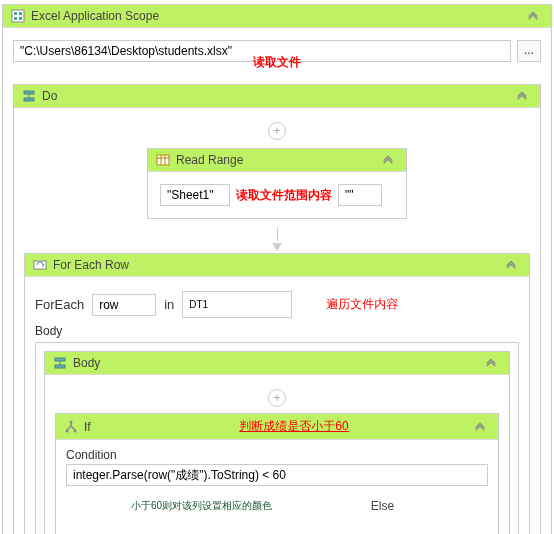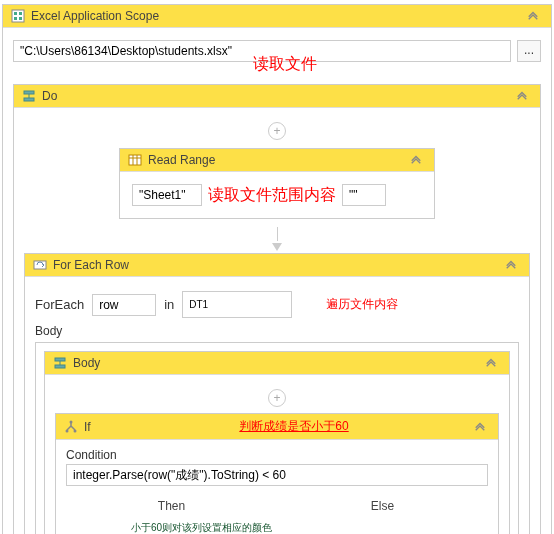--- a/index.html
+++ b/index.html
@@ -1,32 +1,32 @@
 <!DOCTYPE html>
 <html><head>
 <meta charset="utf-8">
 <style>
 * { box-sizing: border-box; font-family: "Segoe UI", Arial, sans-serif; }
 body { margin: 0; padding: 0; width: 554px; height: 534px; background: #fff; font-size: 12px; color: #333; }
 .container { padding: 2px; }
 .activity { border: 1px solid #ccc; background: #fff; margin: 2px 0; }
-.activity-header { display: flex; align-items: center; padding: 4px 8px; background: #fde047; border-bottom: 1px solid #ddd; }
+.activity-header { display: flex; align-items: center; padding: 4px 8px; background: #bef264; border-bottom: 1px solid #ddd; }
 .activity-header .icon { width: 14px; height: 14px; margin-right: 6px; display: inline-flex; align-items: center; justify-content: center; }
 .activity-header .title { flex: 1; font-size: 12px; color: #444; }
 .activity-header .collapse { width: 16px; height: 12px; color: #888; font-size: 10px; cursor: pointer; text-align: center; }
 .activity-body { padding: 8px 10px; }
 .input-row { display: flex; align-items: center; gap: 6px; margin: 4px 0; }
 .text-input { border: 1px solid #ccc; padding: 3px 6px; font-size: 12px; background: #fff; }
 .text-input.path { flex: 1; }
 .browse-btn { width: 24px; height: 22px; border: 1px solid #ccc; background: #f8f8f8; cursor: pointer; text-align: center; line-height: 18px; font-size: 12px; }
-.annotation { color: #ff0000; font-size: 16px; position: absolute; }
+.annotation { color: #ff0000; font-size: 12px; position: absolute; font-weight: bold; }
 .rel { position: relative; }
 .plus-circle { width: 18px; height: 18px; border: 1px solid #ccc; border-radius: 50%; display: flex; align-items: center; justify-content: center; margin: 6px auto; color: #aaa; font-size: 12px; cursor: pointer; background: #fff; }
 .nested { border: 1px solid #ccc; margin: 8px auto; background: #fff; }
-.read-range { width: 316px; }
+.read-range { width: 260px; }
 .read-range .activity-body { padding: 8px 12px; }
 .foreach-row { display: flex; align-items: center; gap: 8px; margin: 6px 0; }
 .foreach-row .lbl { font-size: 13px; }
 .small-input { border: 1px solid #ccc; padding: 3px 6px; font-size: 12px; width: 64px; }
 .med-input { border: 1px solid #ccc; padding: 7px 6px; font-size: 10px; width: 110px; }
 .body-label { font-size: 12px; margin: 6px 0 2px 0; }
 .outlined { border: 1px solid #ccc; padding: 6px 8px; margin-top: 4px; }
 .cond-input { border: 1px solid #ccc; padding: 3px 6px; font-size: 12px; width: 100%; margin-top: 2px; }
 .then-else { display: flex; gap: 0; margin-top: 8px; }
 .then-else .col { flex: 1; border: 1px solid transparent; padding: 0 4px; }
@@ -184,21 +184,20 @@
                               <path d="M2 7 L7 2 L12 7" stroke="#888" fill="none" stroke-width="1.5"></path>
                               <path d="M2 10 L7 5 L12 10" stroke="#888" fill="none" stroke-width="1.5"></path>
                             </svg>
                         </span>
                       </div>
                       <div class="activity-body">
                         <div>Condition</div>
                         <input class="cond-input" value="integer.Parse(row(&quot;成绩&quot;).ToString) &lt; 60" style="">
                         <div class="then-else">
                           <div class="col">
-                            <div class="hdr">Then</div>
                             <div style="color:#14532d; text-align:right; font-size:10px; margin:4px 0;">小于60则对该列设置相应的颜色</div>
 
                           </div>
                           <div class="col">
                             <div class="hdr">Else</div>
                             <div class="drop-zone">Drop activity here</div>
                           </div>
                         </div>
                       </div>
                     </div>

